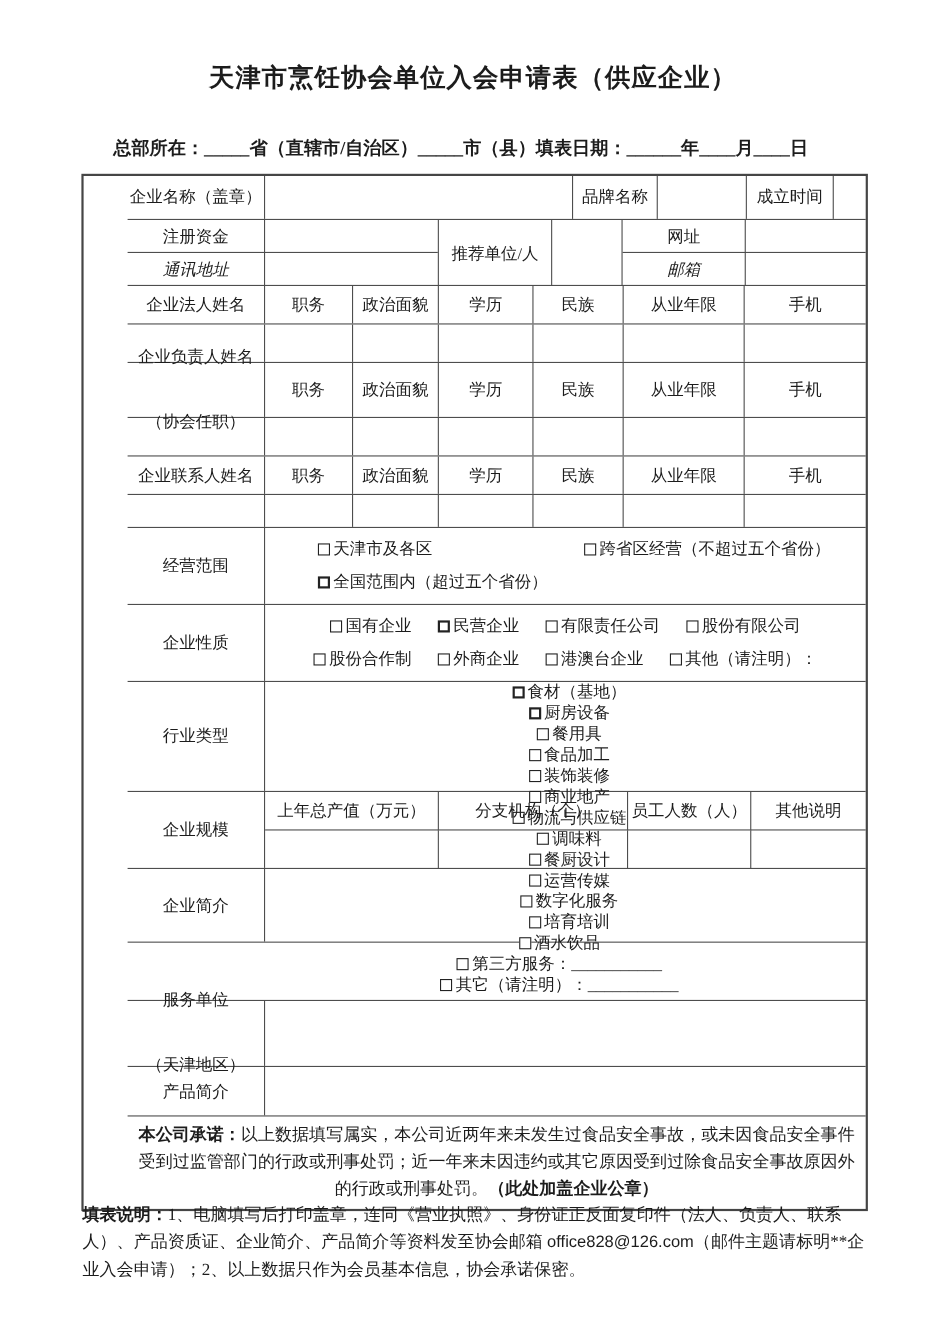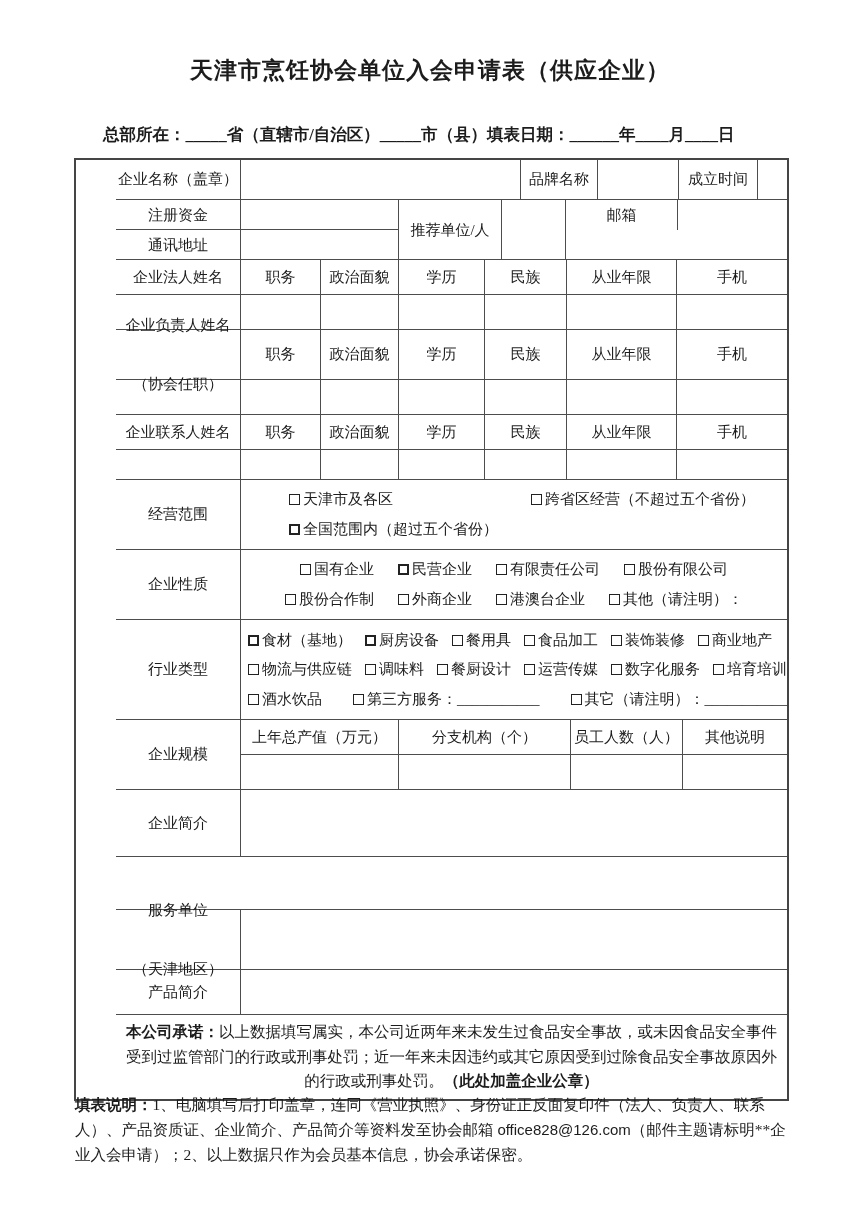--- a/index.html
+++ b/index.html
@@ -32,21 +32,21 @@
   .cell {
     border-right: 1px solid #4d4d4d;
     display: flex; align-items: center; justify-content: center;
     flex: none; text-align: center;
   }
   .cell.grow { flex: 1; border-right: none; }
   .cell.col { flex-direction: column; line-height: 19px; gap: 40px; }
   .stack { display: flex; flex-direction: column; flex: none; }
   .stack.grow { flex: 1; }
   .subrow { display: flex; border-bottom: 1px solid #4d4d4d; flex: none; }
-  .subrow.last { border-bottom: none; }
+  .subrow.last { border-bottom: none; font-style: italic; }
 
   .w64{width:64px}.w80{width:80px}.w78{width:78px}.w82{width:82px}.w86{width:86px}
   .w104{width:104px}.w110{width:110px}.w112{width:112px}.w125{width:125px}.w157{width:157px}.w158{width:158px}
   .w172{width:172px}.w280{width:280px}.w282{width:282px}.w77{width:77px}.w79{width:79px}.w81{width:81px}
   .h30{height:30px}.h35{height:35px}.h40{height:40px}.h45{height:45px}
   .h50{height:50px}.h53{height:53px}.h60{height:60px}.h67{height:67px}
   .h70{height:70px}.h100{height:100px}
 
   
   .cbarea { display:flex; flex-direction:column; justify-content:space-evenly;
@@ -54,21 +54,21 @@
   .cbline { display:flex; align-items:center; white-space:nowrap; }
   .cbi { display:inline-flex; align-items:center; }
   .box { display:inline-block; width:11px; height:11px; border:1px solid #222;
          margin-right:3px; flex:none; background:#fff; }
   .box.b { border-width:2px; }
 
   .scope-line1 { padding-left:48px; }
   .scope-line1 .cbi:first-child { width:242px; }
   .scope-line2 { padding-left:48px; }
   .nature-line { justify-content:center; column-gap:24px; }
-  .ind-line { padding-left:7px; column-gap:13px; }
+  .ind-line { padding-left:7px; column-gap:13px;flex-direction:column; }
   .ind-line3 .cbi { margin-right:18px; }
 
   .para {
     padding: 5px 9px; line-height: 24.5px; font-size: 15.5px;
     text-align: center; width: 100%;
   }
   .notes {
     position: absolute; top: 1092px; left: 75px; width: 714px;
     line-height: 25px; font-size: 15.5px; text-align: left;
   }
@@ -101,20 +101,24 @@
           <div class="cell w157 h30" style="border-right:none"></div>
         </div>
         <div class="subrow h30 last">
           <div class="cell w125 h30">通讯地址</div>
           <div class="cell w157 h30" style="border-right:none"></div>
         </div>
       </div>
       <div class="cell w104 h60" style="border-left:1px solid #4d4d4d">推荐单位/人</div>
       <div class="cell w64 h60"></div>
       <div class="stack grow">
+        <div class="subrow h30">
+          <div class="cell w112 h30">网址</div>
+          <div class="cell grow h30"></div>
+        </div>
         <div class="subrow h30 last">
           <div class="cell w112 h30">邮箱</div>
           <div class="cell grow h30"></div>
         </div>
       </div>
     </div>
 
     <div class="row h35">
       <div class="cell w125">企业法人姓名</div>
       <div class="cell w80">职务</div>

